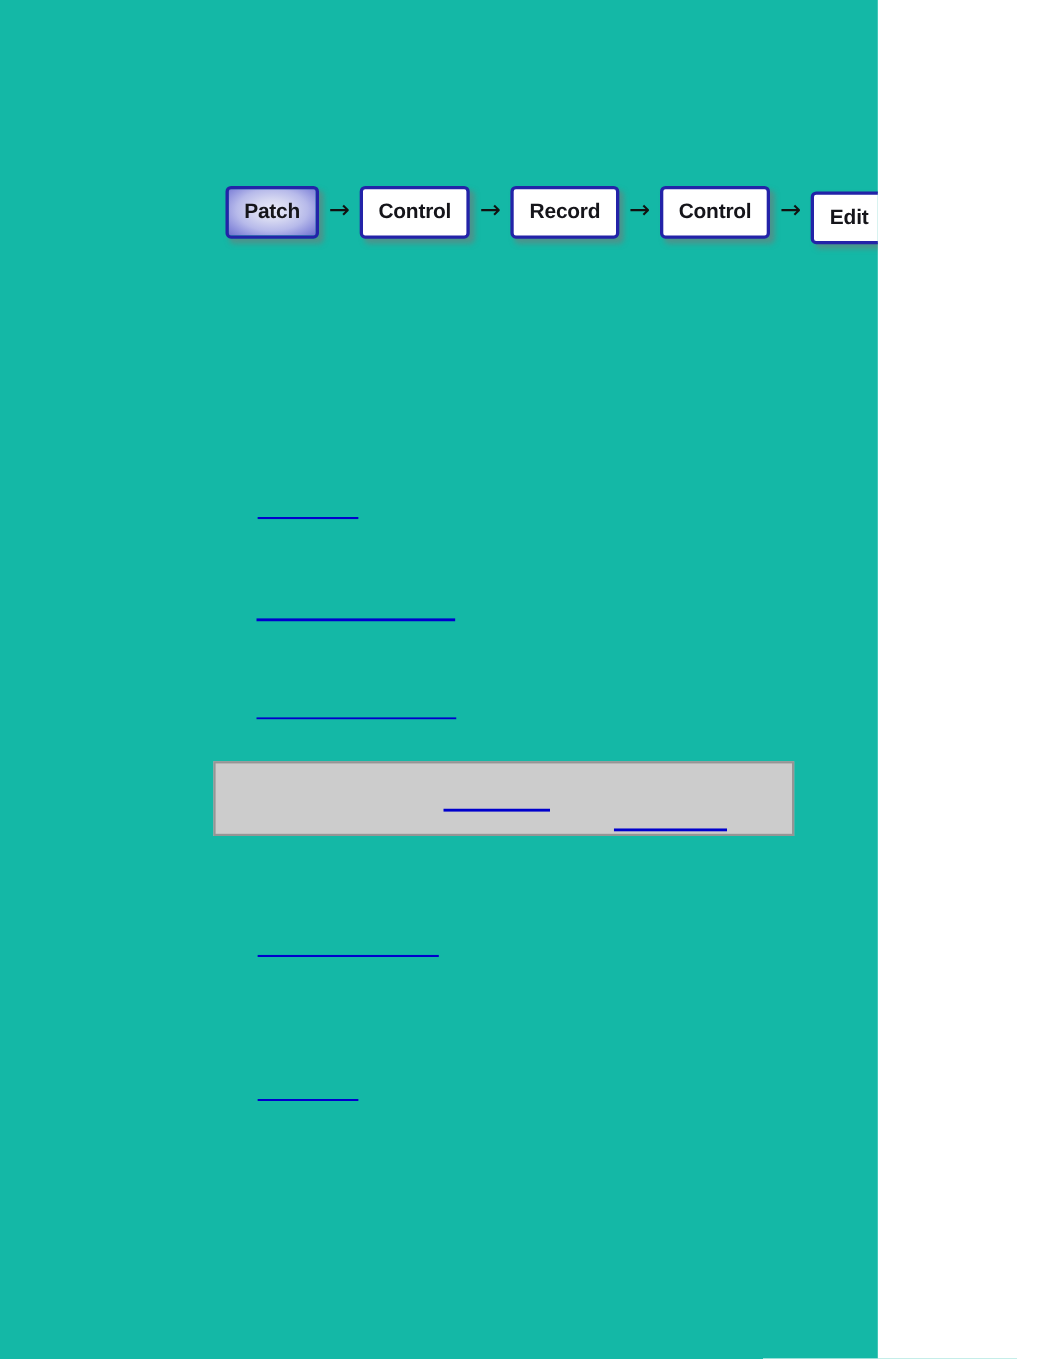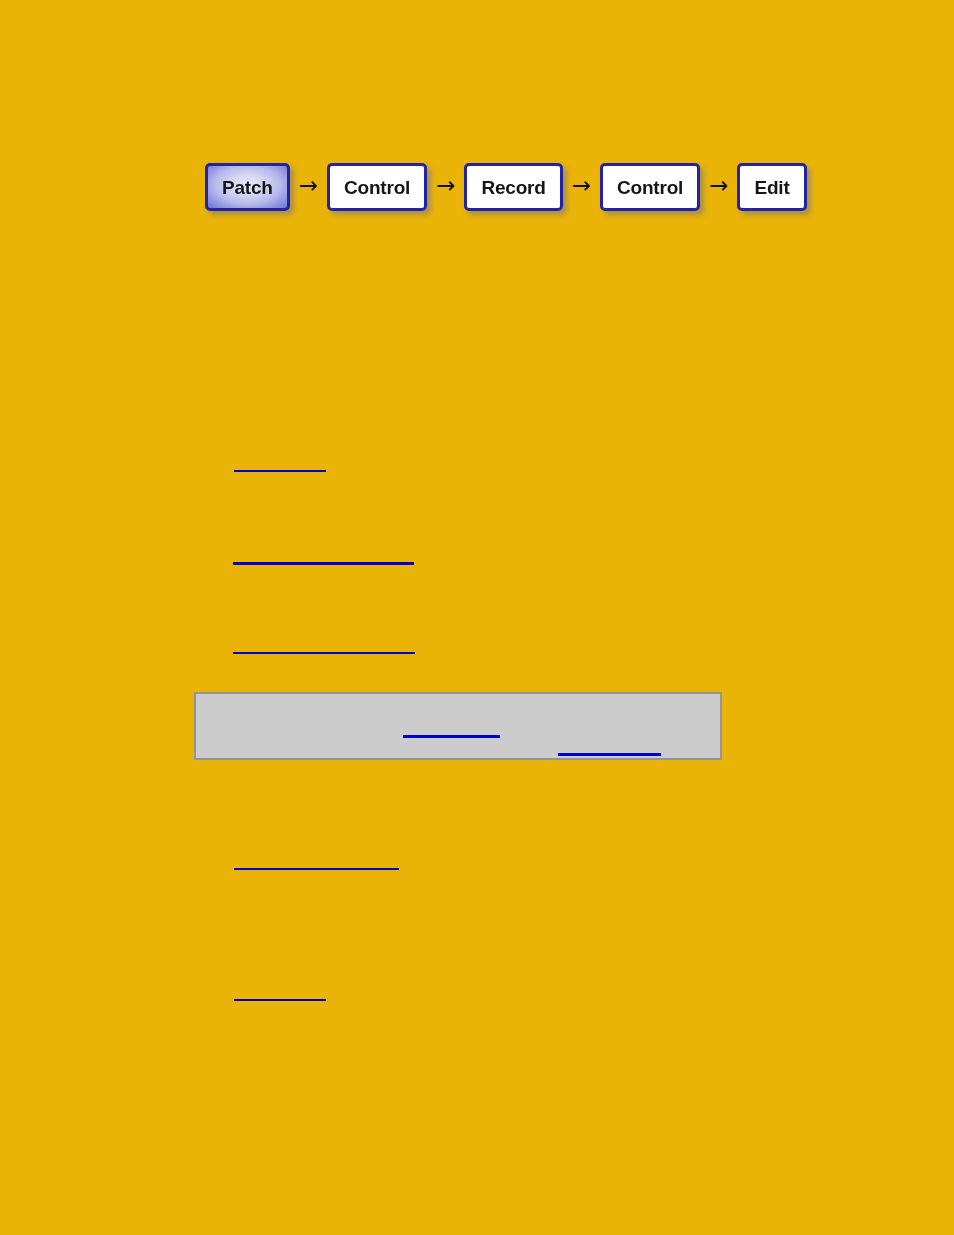--- a/index.html
+++ b/index.html
@@ -6,23 +6,23 @@
   html, body {
     margin: 0;
     padding: 0;
     background: #ffffff;
   }
   body {
     font-family: "Liberation Sans", sans-serif;
   }
   #page {
     position: relative;
-    width: 954px;
+    width: 798px;
     height: 1235px;
-    background: #eab308;
+    background: #14b8a6;
     overflow: hidden;
   }
 
   
   .workflow {
     position: absolute;
     left: 205px;
     top: 163px;
     display: flex;
     align-items: center;
@@ -118,21 +118,21 @@
     <div class="wf-box" style="border-color: rgb(35, 35, 168);">
       <span class="wf-label">Record</span>
     </div>
     <span class="wf-arrow">→</span>
 
     <div class="wf-box" style="border-color: rgb(35, 35, 168);">
       <span class="wf-label">Control</span>
     </div>
     <span class="wf-arrow">→</span>
 
-    <div class="wf-box" style="border-color: rgb(35, 35, 168);">
+    <div class="wf-box" style="border-color: rgb(35, 35, 168); margin-top: 11px;">
       <span class="wf-label">Edit</span>
     </div>
 
   </div>
 
   <div class="callout" style="background: rgb(204, 204, 204); border-color: rgb(149, 149, 149);"></div>
 
   <a class="doclink" href="#" style="left: 234px; top: 470px; width: 92px;">
     <span></span>
     <span class="rule" style="height: 2px; background: rgb(0, 0, 204);"></span>

